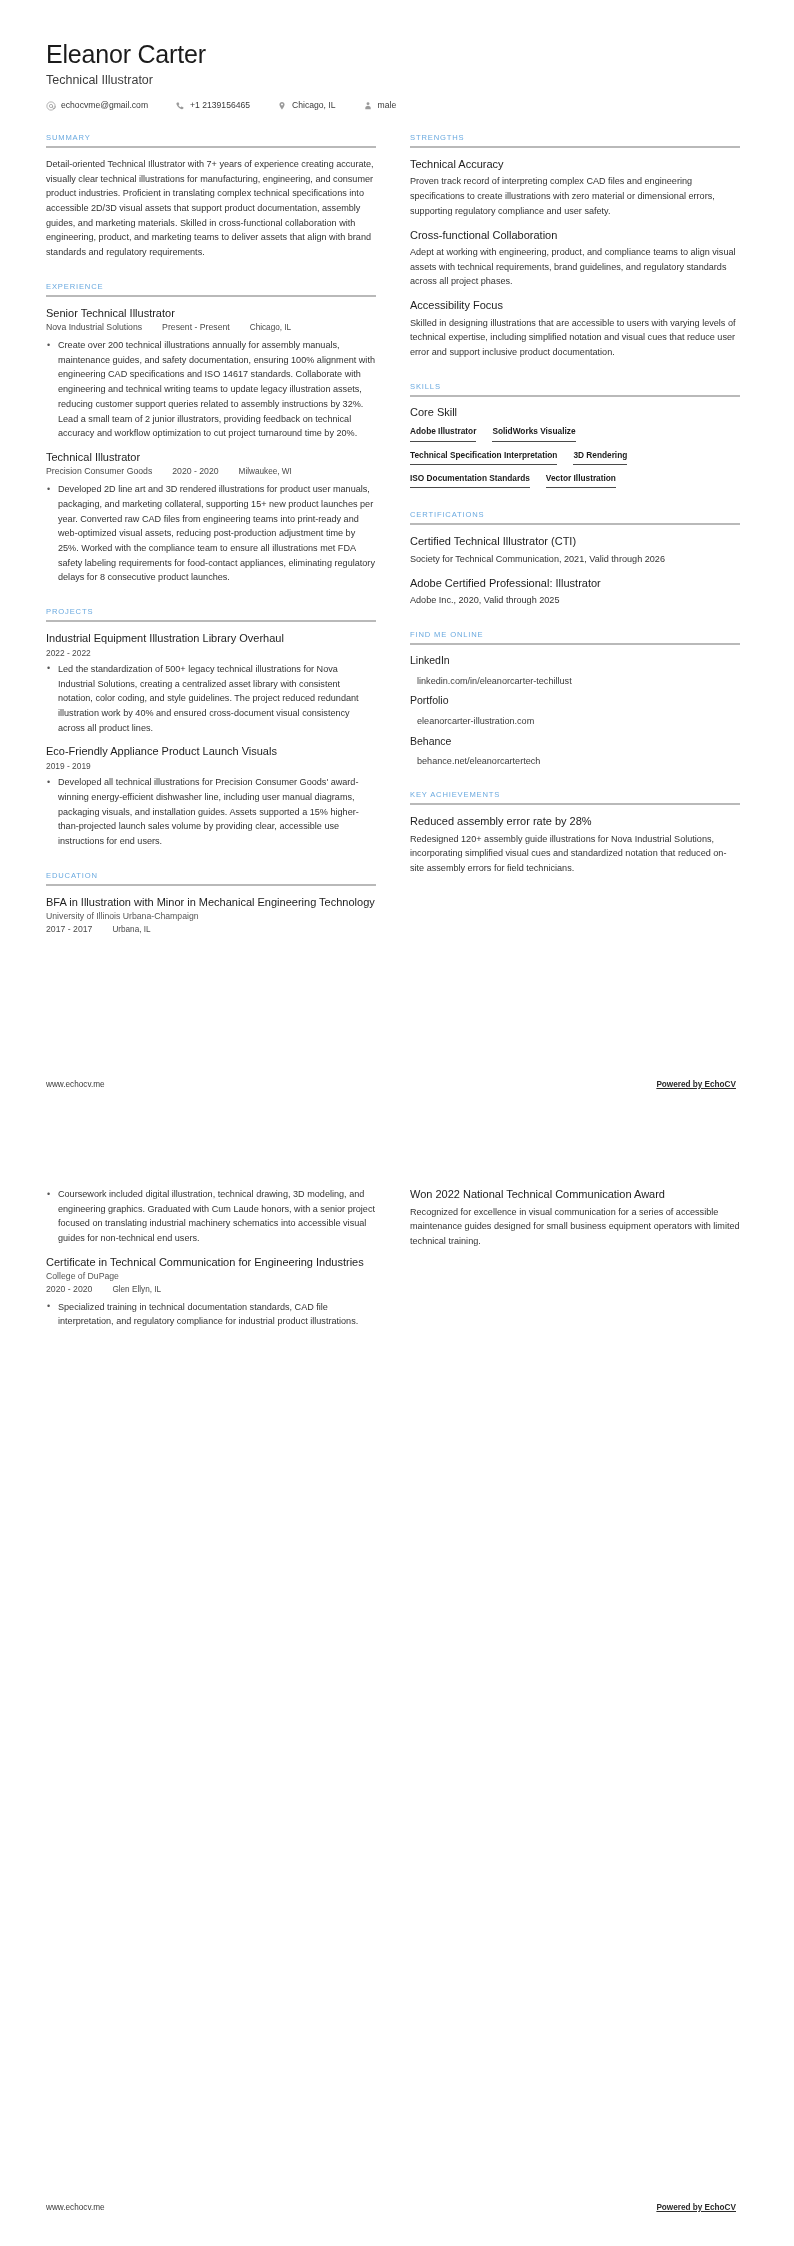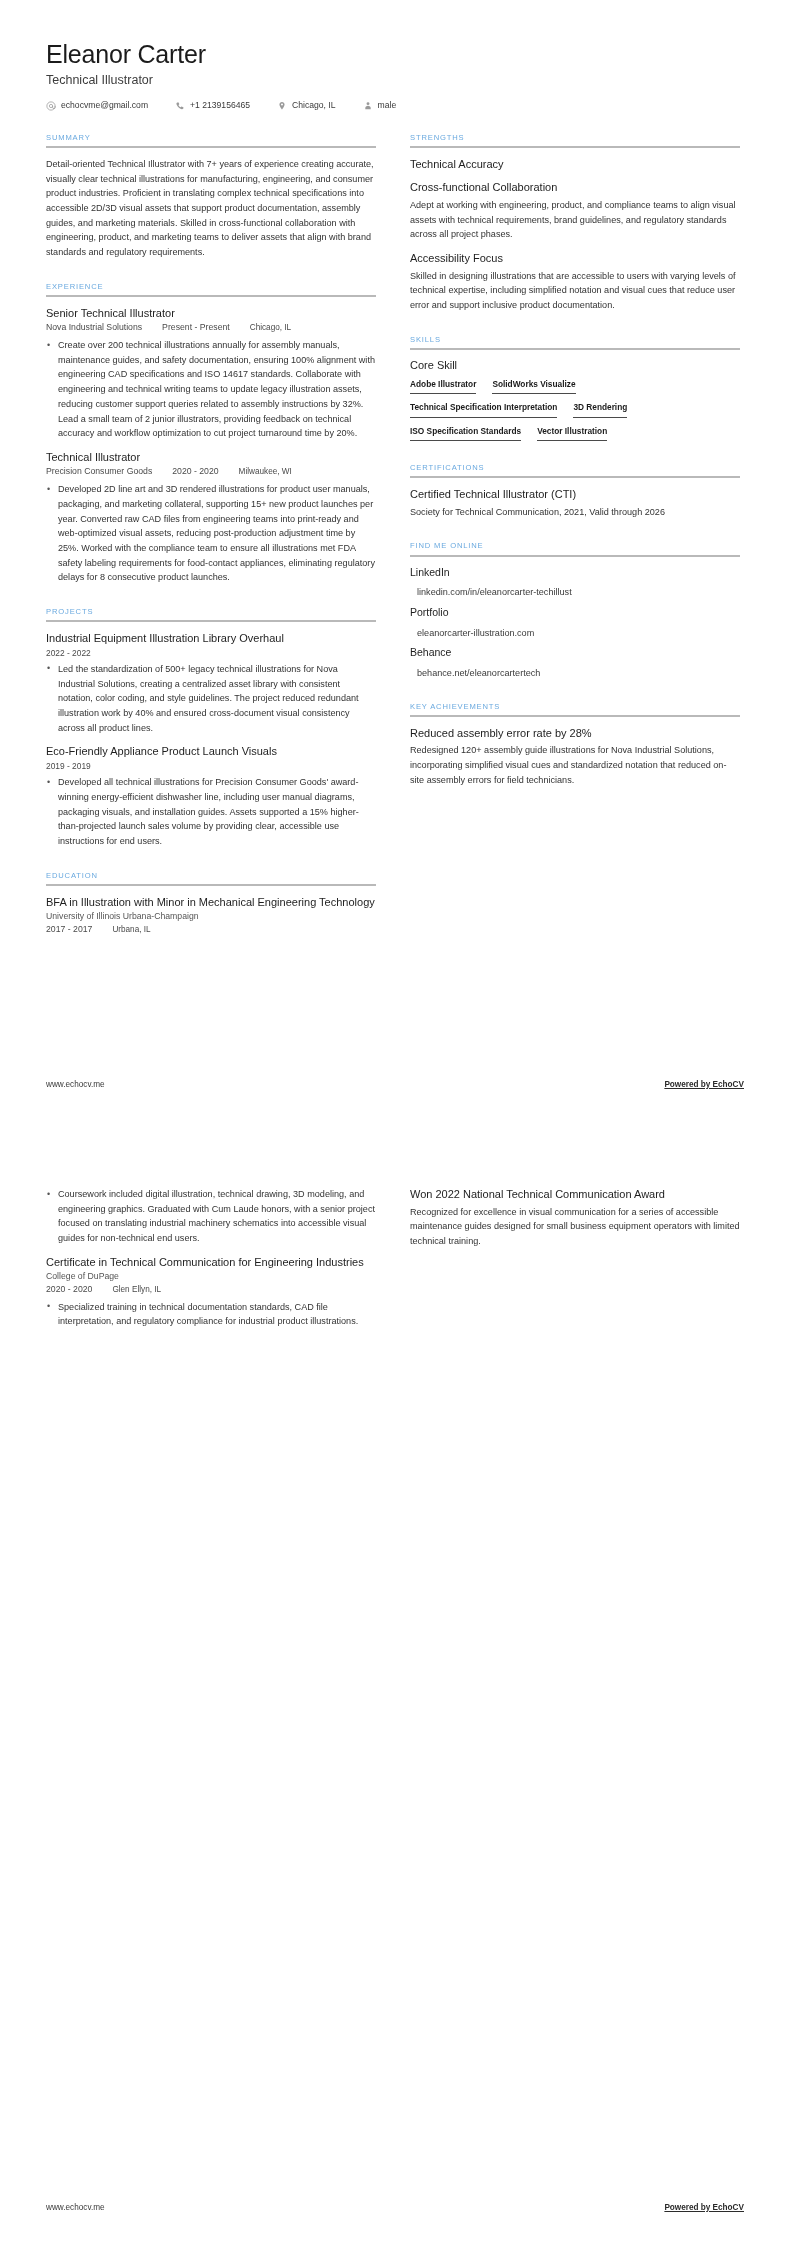--- a/index.html
+++ b/index.html
@@ -214,21 +214,21 @@
     font-size: 9.1px;
     color: #3b3b3b;
     line-height: 1.4;
     margin: 7px;
   }
 
   
   .page-footer {
     position: absolute;
     left: 46px;
-    right: 50px;
+    right: 58px;
     bottom: 34px;
     display: flex;
     justify-content: space-between;
     align-items: center;
     font-size: 8.2px;
     color: #3a3a3a;
   }
   .page-footer .brand { font-weight: bold; color: #2b2b2b; text-decoration: underline; }
 </style>
 </head>
@@ -361,20 +361,21 @@
     </div>
 
     <div class="col-right">
 
       <div class="section">
         <div class="sec-title">STRENGTHS</div>
         <div class="sec-rule"></div>
 
         <div class="blk">
           <div class="blk-title">Technical Accuracy</div>
+          <p class="blk-body">Proven track record of interpreting complex CAD files and engineering specifications to create illustrations with zero material or dimensional errors, supporting regulatory compliance and user safety.</p>
         </div>
         <div class="blk">
           <div class="blk-title">Cross-functional Collaboration</div>
           <p class="blk-body">Adept at working with engineering, product, and compliance teams to align visual assets with technical requirements, brand guidelines, and regulatory standards across all project phases.</p>
         </div>
         <div class="blk">
           <div class="blk-title">Accessibility Focus</div>
           <p class="blk-body">Skilled in designing illustrations that are accessible to users with varying levels of technical expertise, including simplified notation and visual cues that reduce user error and support inclusive product documentation.</p>
         </div>
       </div>
@@ -387,33 +388,37 @@
         <div class="skill-rows">
           <div class="skill-row">
             <span class="skill-chip">Adobe Illustrator</span>
             <span class="skill-chip">SolidWorks Visualize</span>
           </div>
           <div class="skill-row">
             <span class="skill-chip">Technical Specification Interpretation</span>
             <span class="skill-chip">3D Rendering</span>
           </div>
           <div class="skill-row">
-            <span class="skill-chip">ISO Specification Standards</span>
+            <span class="skill-chip">ISO Documentation Standards</span>
             <span class="skill-chip">Vector Illustration</span>
           </div>
         </div>
       </div>
 
       <div class="section">
         <div class="sec-title">CERTIFICATIONS</div>
         <div class="sec-rule"></div>
 
         <div class="blk">
           <div class="blk-title">Certified Technical Illustrator (CTI)</div>
           <p class="blk-body">Society for Technical Communication, 2021, Valid through 2026</p>
+        </div>
+        <div class="blk">
+          <div class="blk-title">Adobe Certified Professional: Illustrator</div>
+          <p class="blk-body">Adobe Inc., 2020, Valid through 2025</p>
         </div>
       </div>
 
       <div class="section">
         <div class="sec-title">FIND ME ONLINE</div>
         <div class="sec-rule"></div>
 
         <div class="link-item">
           <div class="link-label">LinkedIn</div>
           <div class="link-url">linkedin.com/in/eleanorcarter-techillust</div>

